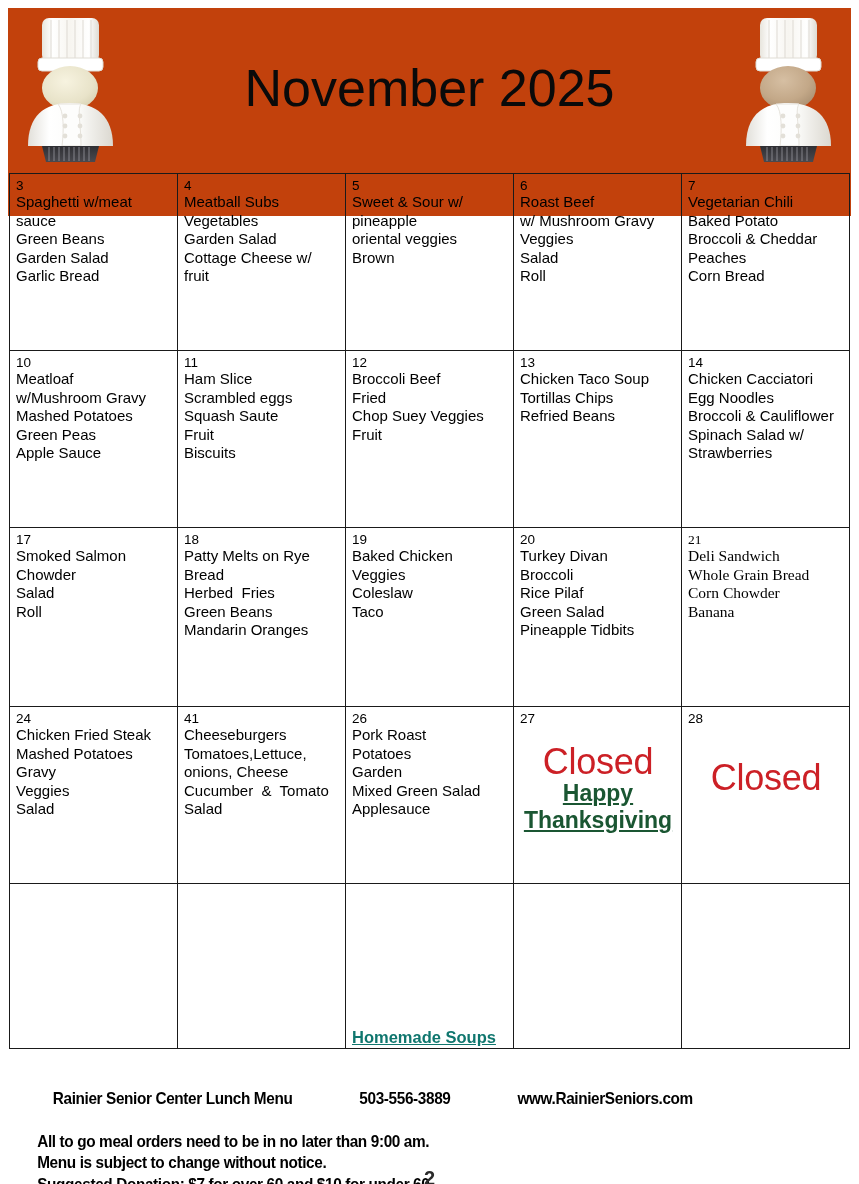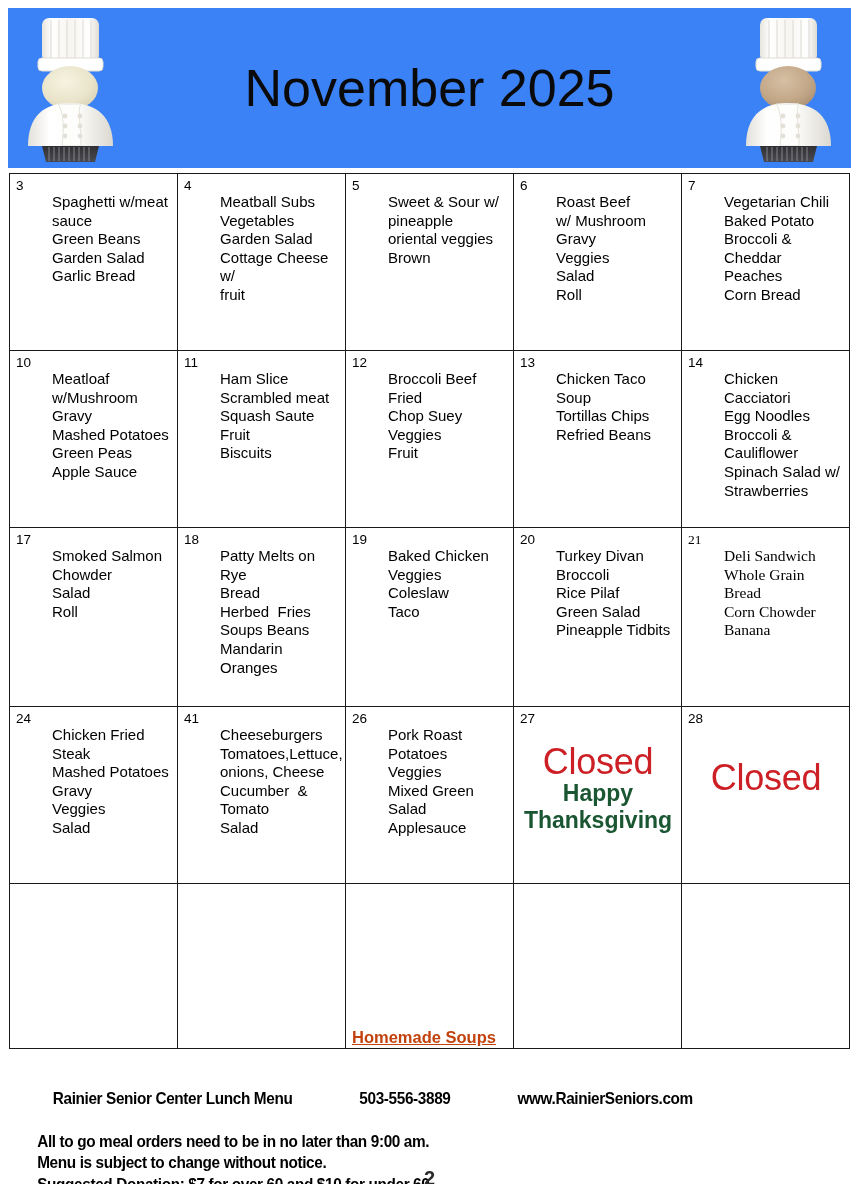--- a/index.html
+++ b/index.html
@@ -16,22 +16,22 @@
     color: #000000;
     position: relative;
   }
 
   
   .header {
     position: absolute;
     left: 8px;
     top: 8px;
     width: 843px;
-    height: 160px;
-    background: #3b82f6;
+    height: 208px;
+    background: #c2410c;
     overflow: hidden;
   }
   .header-title {
     position: absolute;
     left: 0;
     top: 0;
     width: 843px;
     height: 160px;
     display: flex;
     align-items: center;
@@ -76,21 +76,20 @@
   .daynum {
     font-size: 13.5px;
     line-height: 15px;
     font-family: "Liberation Sans", sans-serif;
   }
   .items {
     font-size: 15px;
     line-height: 18.6px;
     font-family: "Liberation Sans", sans-serif;
     white-space: pre-wrap;
-    margin-left: 36px;
   }
 
   
   .cell-serif .daynum,
   .cell-serif .items {
     font-family: "Liberation Serif", serif;
   }
   .cell-serif .items { font-size: 15.5px; line-height: 18.6px; font-family: Liberation Serif, serif; }
 
   
@@ -336,21 +335,21 @@
           <div class="daynum">10</div>
           <div class="items">Meatloaf
 w/Mushroom Gravy
 Mashed Potatoes
 Green Peas
 Apple Sauce</div>
         </td>
         <td>
           <div class="daynum">11</div>
           <div class="items">Ham Slice
-Scrambled meat
+Scrambled eggs
 Squash Saute
 Fruit
 Biscuits</div>
         </td>
         <td>
           <div class="daynum">12</div>
           <div class="items">Broccoli Beef
 Fried
 Chop Suey Veggies
 Fruit</div>
@@ -376,21 +375,21 @@
           <div class="items">Smoked Salmon
 Chowder
 Salad
 Roll</div>
         </td>
         <td>
           <div class="daynum">18</div>
           <div class="items">Patty Melts on Rye
 Bread
 Herbed  Fries
-Soups Beans
+Green Beans
 Mandarin Oranges</div>
         </td>
         <td>
           <div class="daynum">19</div>
           <div class="items">Baked Chicken
 Veggies
 Coleslaw
 Taco</div>
         </td>
         <td>
@@ -423,44 +422,44 @@
           <div class="items">Cheeseburgers
 Tomatoes,Lettuce,
 onions, Cheese
 Cucumber  &amp;  Tomato
 Salad</div>
         </td>
         <td>
           <div class="daynum">26</div>
           <div class="items">Pork Roast
 Potatoes
-Veggies
+Garden
 Mixed Green Salad
 Applesauce</div>
         </td>
         <td>
           <div class="daynum">27</div>
           <div class="closed-wrap">
             <div class="closed-text" style="color: rgb(204, 32, 38);">Closed</div>
-            <div class="holiday-text" style="color: rgb(26, 86, 50); white-space: pre-line;">Happy
+            <div class="holiday-text" style="color: rgb(26, 86, 50); white-space: pre-line; text-decoration: underline;">Happy
 Thanksgiving</div>
           </div>
         </td>
         <td>
           <div class="daynum">28</div>
           <div class="closed-wrap-28">
             <div class="closed-text" style="color: rgb(204, 32, 38);">Closed</div>
           </div>
         </td>
       </tr>
       <tr class="row-empty">
         <td></td>
         <td></td>
         <td>
-          <div class="soups" style="color: #c2410c;">Homemade Soups</div>
+          <div class="soups" style="color: #0f766e;">Homemade Soups</div>
         </td>
         <td></td>
         <td></td>
       </tr>
     </tbody>
 </table>
 
 <div class="footer">
   <div class="footer-line footer-line-1">
     <span class="seg">Rainier Senior Center Lunch Menu</span><span class="seg" style="width:72px;display:inline-block"></span><span class="seg">503-556-3889</span><span class="seg" style="width:72px;display:inline-block"></span><span class="seg">www.RainierSeniors.com</span>

